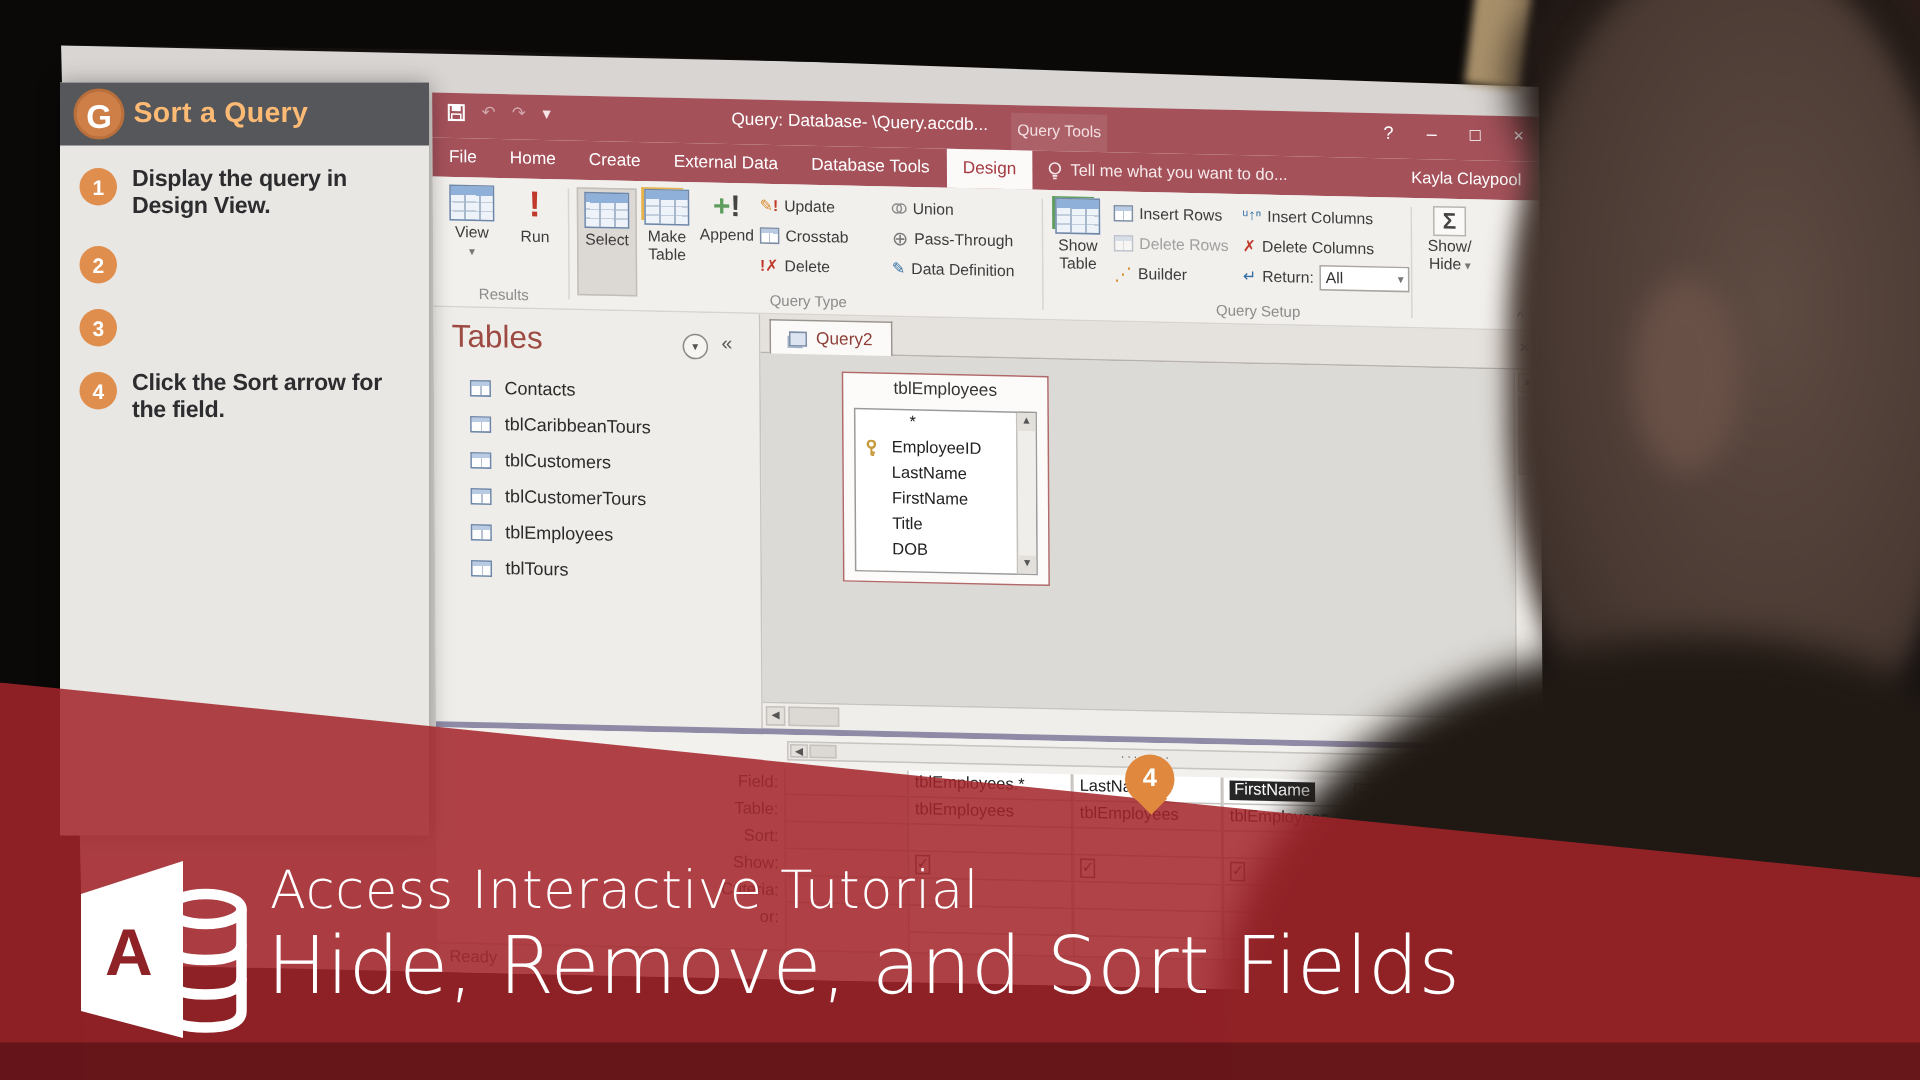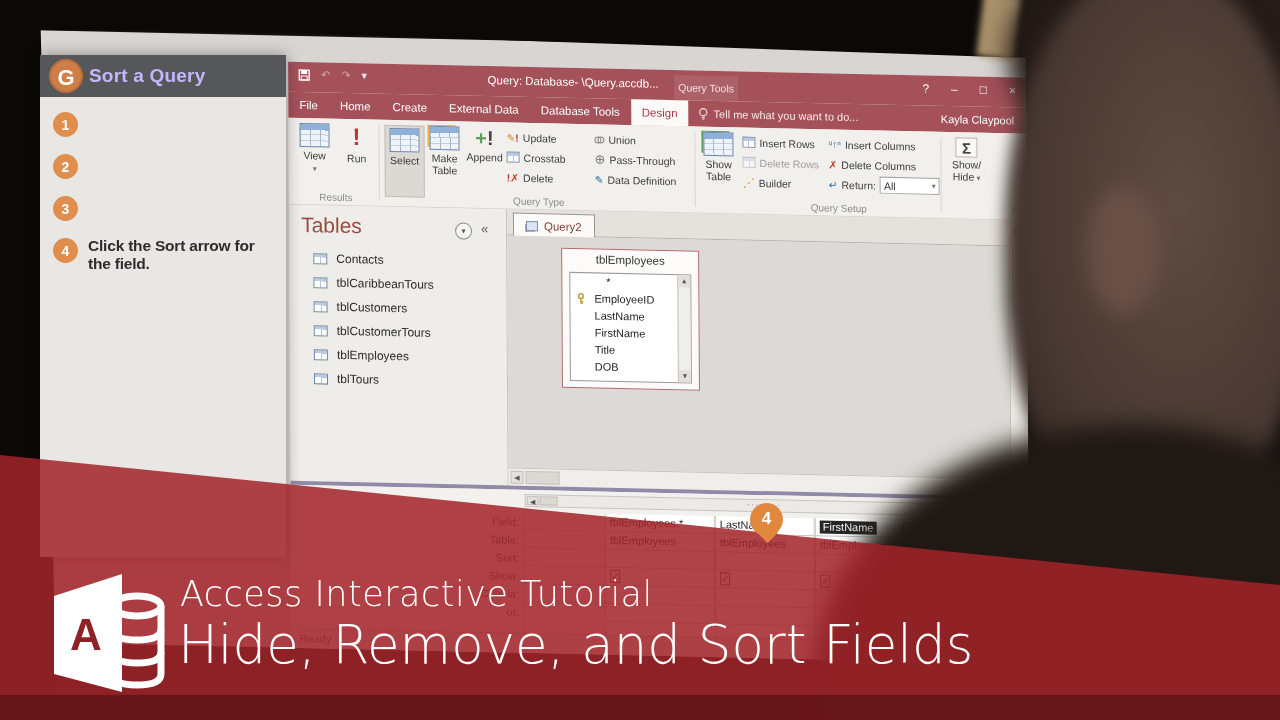--- a/index.html
+++ b/index.html
@@ -117,21 +117,21 @@
          line-height:9px; text-align:center; color:#3a3a3a; }
   .sbar { position:absolute; left:0; right:0; bottom:0; height:20px; background:#e9e6e2; border-top:1px solid #c6c2be;
           font-size:11px; color:#555; padding:3px 8px; }
 
   
   #panel { left:40px; top:55px; width:246px; height:502px; background:#e9e7e4; z-index:6;
            box-shadow:0 0 14px rgba(0,0,0,.35); }
   .phead { position:absolute; left:0; top:0; right:0; height:42px; background:#56575a; display:flex; align-items:center; }
   .plogo { width:34px; height:34px; border-radius:50%; background:#cd7f47; color:#fff; font-size:22px; font-weight:bold;
            text-align:center; line-height:33px; margin:0 6px 0 9px; border:2px solid #b96f3c; }
-  .ptitle { color:#c4b5fd; font-size:19px; font-weight:bold; letter-spacing:.2px; }
+  .ptitle { color:#fdba74; font-size:19px; font-weight:bold; letter-spacing:.2px; }
   .steps { position:absolute; left:0; top:56px; right:0; display:flex; flex-direction:column; gap:16px; padding:0 10px 0 13px; }
   .step { display:flex; gap:10px; }
   .snum { flex:0 0 25px; height:25px; border-radius:50%; background:#df8e4d; color:#fff; font-weight:bold; font-size:14px;
           display:flex; align-items:center; justify-content:center; margin-top:1px; }
   .stext { font-size:15.5px; line-height:1.17; color:#2d2d2f; font-weight:600; letter-spacing:-.2px; }
   .stext b { font-weight:800; }
 
   
   #overlay { inset:0; background:rgba(163,36,42,.86); clip-path:polygon(0 455px,1280px 585px,1280px 720px,0 720px); z-index:7; }
   #dstrip { left:0; top:695px; width:1280px; height:25px; background:rgba(28,0,4,.35); z-index:8; }
@@ -443,20 +443,21 @@
   <div class="abs shoulder"></div>
 
   <div id="panel" class="abs">
     <div class="phead">
       <div class="plogo">G</div>
       <div class="ptitle">Sort a Query</div>
     </div>
     <div class="steps">
       <div class="step">
         <div class="snum">1</div>
+        <div class="stext"><span>Display the query in Design View.</span></div>
       </div>
       <div class="step">
         <div class="snum">2</div>
       </div>
       <div class="step">
         <div class="snum">3</div>
       </div>
       <div class="step">
         <div class="snum">4</div>
         <div class="stext"><span>Click the </span><b>Sort arrow</b><span> for the field.</span></div>

